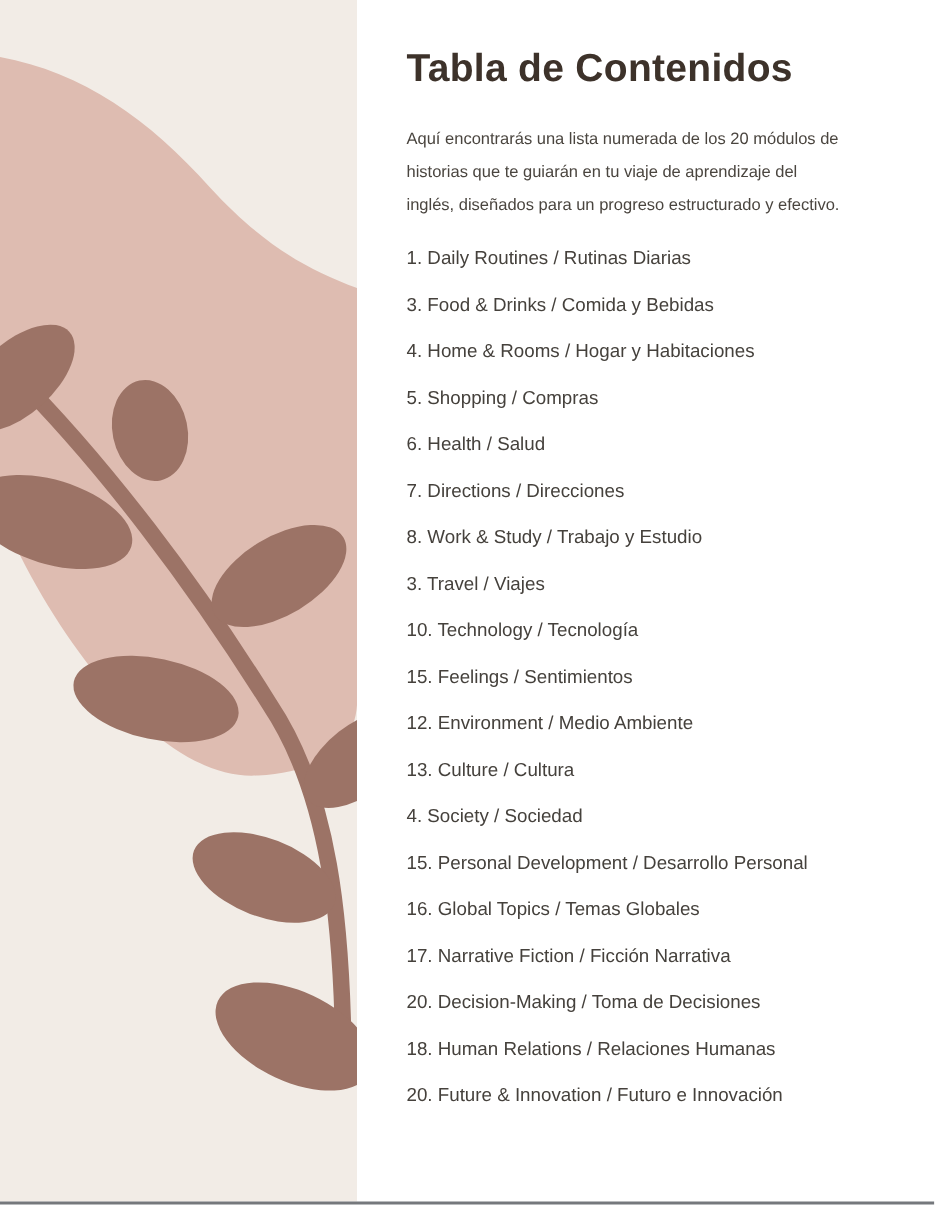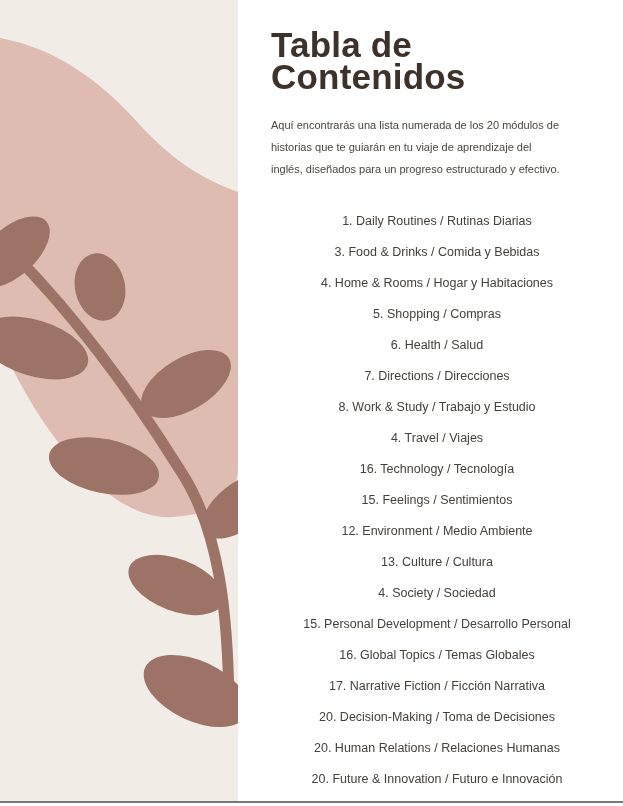--- a/index.html
+++ b/index.html
@@ -17,29 +17,29 @@
     background:var(--panel-bg);overflow:hidden;
   }
   .side-panel svg{display:block;width:238px;height:801px;}
   .blob{fill:var(--blob-pink);}
   .leaf{fill:var(--leaf-brown);}
   .stem{stroke:var(--leaf-brown);stroke-width:11;fill:none;stroke-linecap:round;}
   .content{
     position:absolute;left:271px;top:0;width:332px;height:801px;color:var(--body-text);
   }
   .page-title{
-    margin-top:29px;font-size:35px;line-height:32px;font-weight:bold;
+    margin-top:29px;font-size:26px;line-height:32px;font-weight:bold;
     color:var(--title-text);letter-spacing:0.2px;
   }
   .intro{
     margin-top:21px;font-size:11px;line-height:22px;color:var(--body-text);
     white-space:pre-line;width:352px;
   }
   .toc-list{
-    margin-top:33px;list-style:none;text-align:center;
+    margin-top:16px;list-style:none;
   }
   .toc-item{
     font-size:12.5px;line-height:16px;color:#45413c;margin-bottom:15px;
   }
   .bottom-divider{
     position:absolute;left:0;right:0;bottom:3px;height:2px;background:var(--divider-gray);
   }
 </style>
 </head>
 <body>
@@ -70,30 +70,30 @@
 historias que te guiarán en tu viaje de aprendizaje del
 inglés, diseñados para un progreso estructurado y efectivo.</p>
     <div class="toc-list">
         <div class="toc-item">1. Daily Routines / Rutinas Diarias</div>
         <div class="toc-item">3. Food &amp; Drinks / Comida y Bebidas</div>
         <div class="toc-item">4. Home &amp; Rooms / Hogar y Habitaciones</div>
         <div class="toc-item">5. Shopping / Compras</div>
         <div class="toc-item">6. Health / Salud</div>
         <div class="toc-item">7. Directions / Direcciones</div>
         <div class="toc-item">8. Work &amp; Study / Trabajo y Estudio</div>
-        <div class="toc-item">4. Travel / Viajes</div>
-        <div class="toc-item">16. Technology / Tecnología</div>
+        <div class="toc-item">3. Travel / Viajes</div>
+        <div class="toc-item">10. Technology / Tecnología</div>
         <div class="toc-item">15. Feelings / Sentimientos</div>
         <div class="toc-item">12. Environment / Medio Ambiente</div>
         <div class="toc-item">13. Culture / Cultura</div>
         <div class="toc-item">4. Society / Sociedad</div>
         <div class="toc-item">15. Personal Development / Desarrollo Personal</div>
         <div class="toc-item">16. Global Topics / Temas Globales</div>
         <div class="toc-item">17. Narrative Fiction / Ficción Narrativa</div>
         <div class="toc-item">20. Decision-Making / Toma de Decisiones</div>
-        <div class="toc-item">20. Human Relations / Relaciones Humanas</div>
+        <div class="toc-item">18. Human Relations / Relaciones Humanas</div>
         <div class="toc-item">20. Future &amp; Innovation / Futuro e Innovación</div>
       </div>
   </div>
 
   <div class="bottom-divider"></div>
 
 </div>
 
 </body></html>

